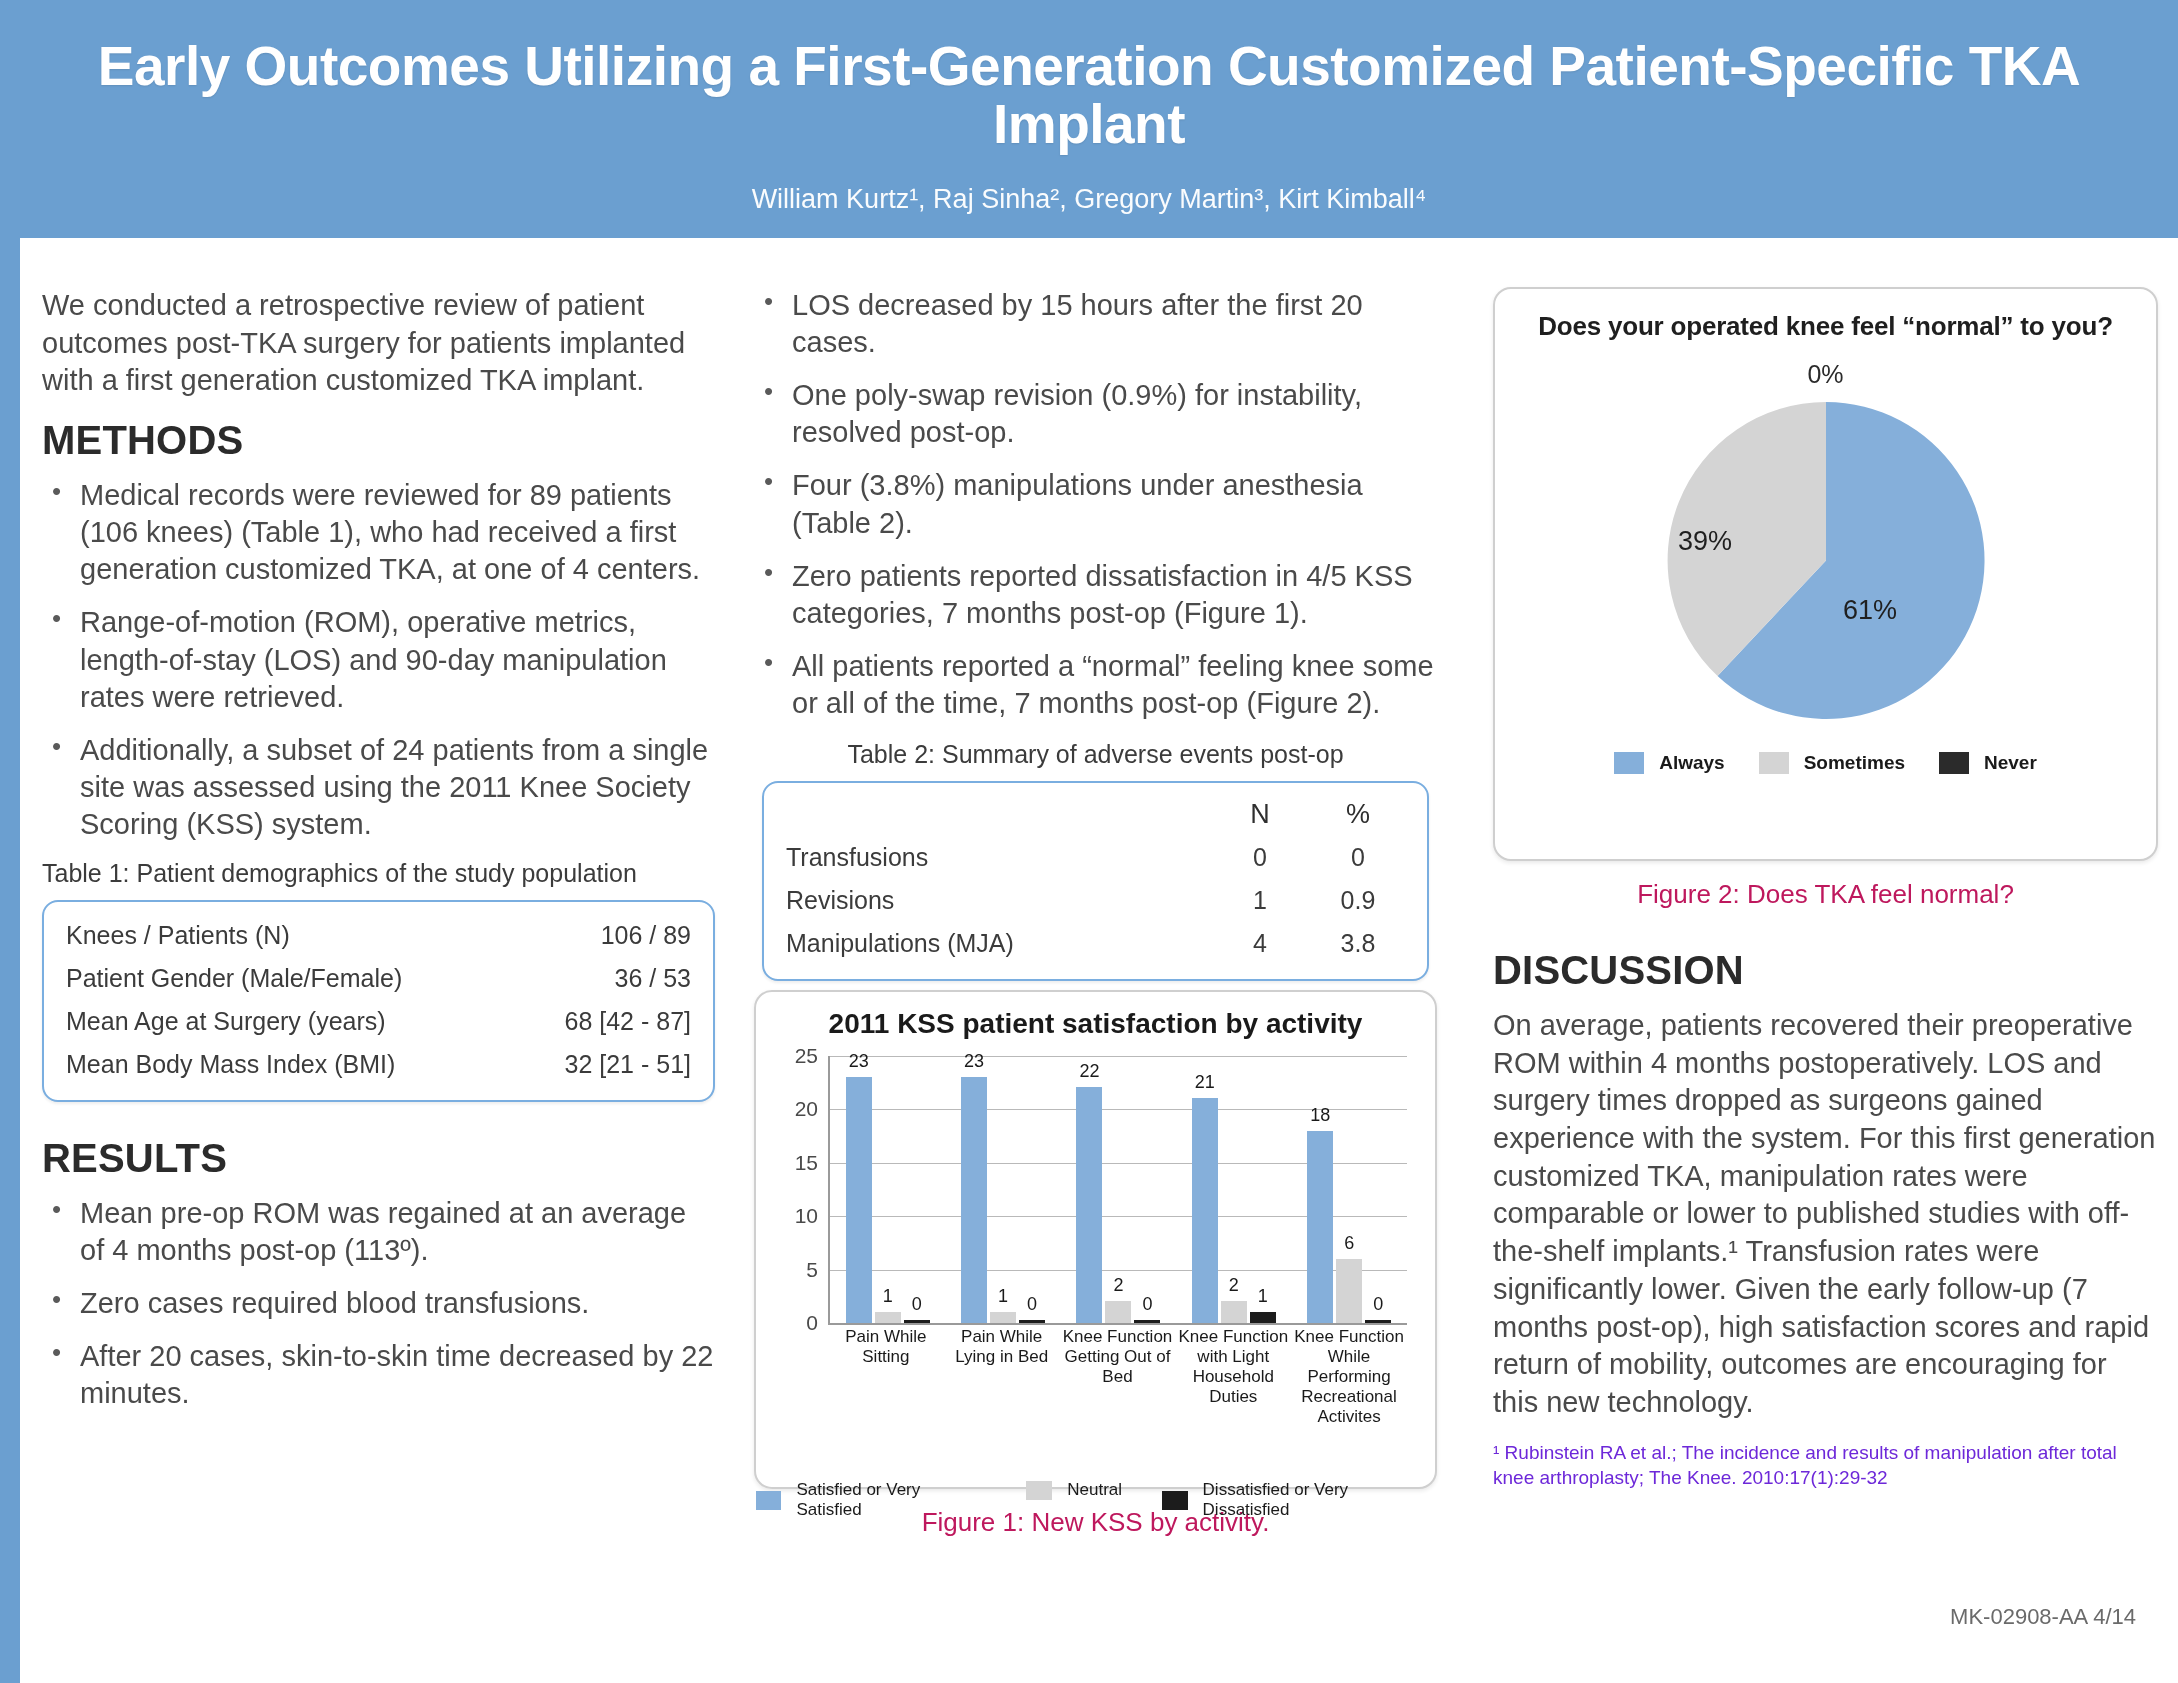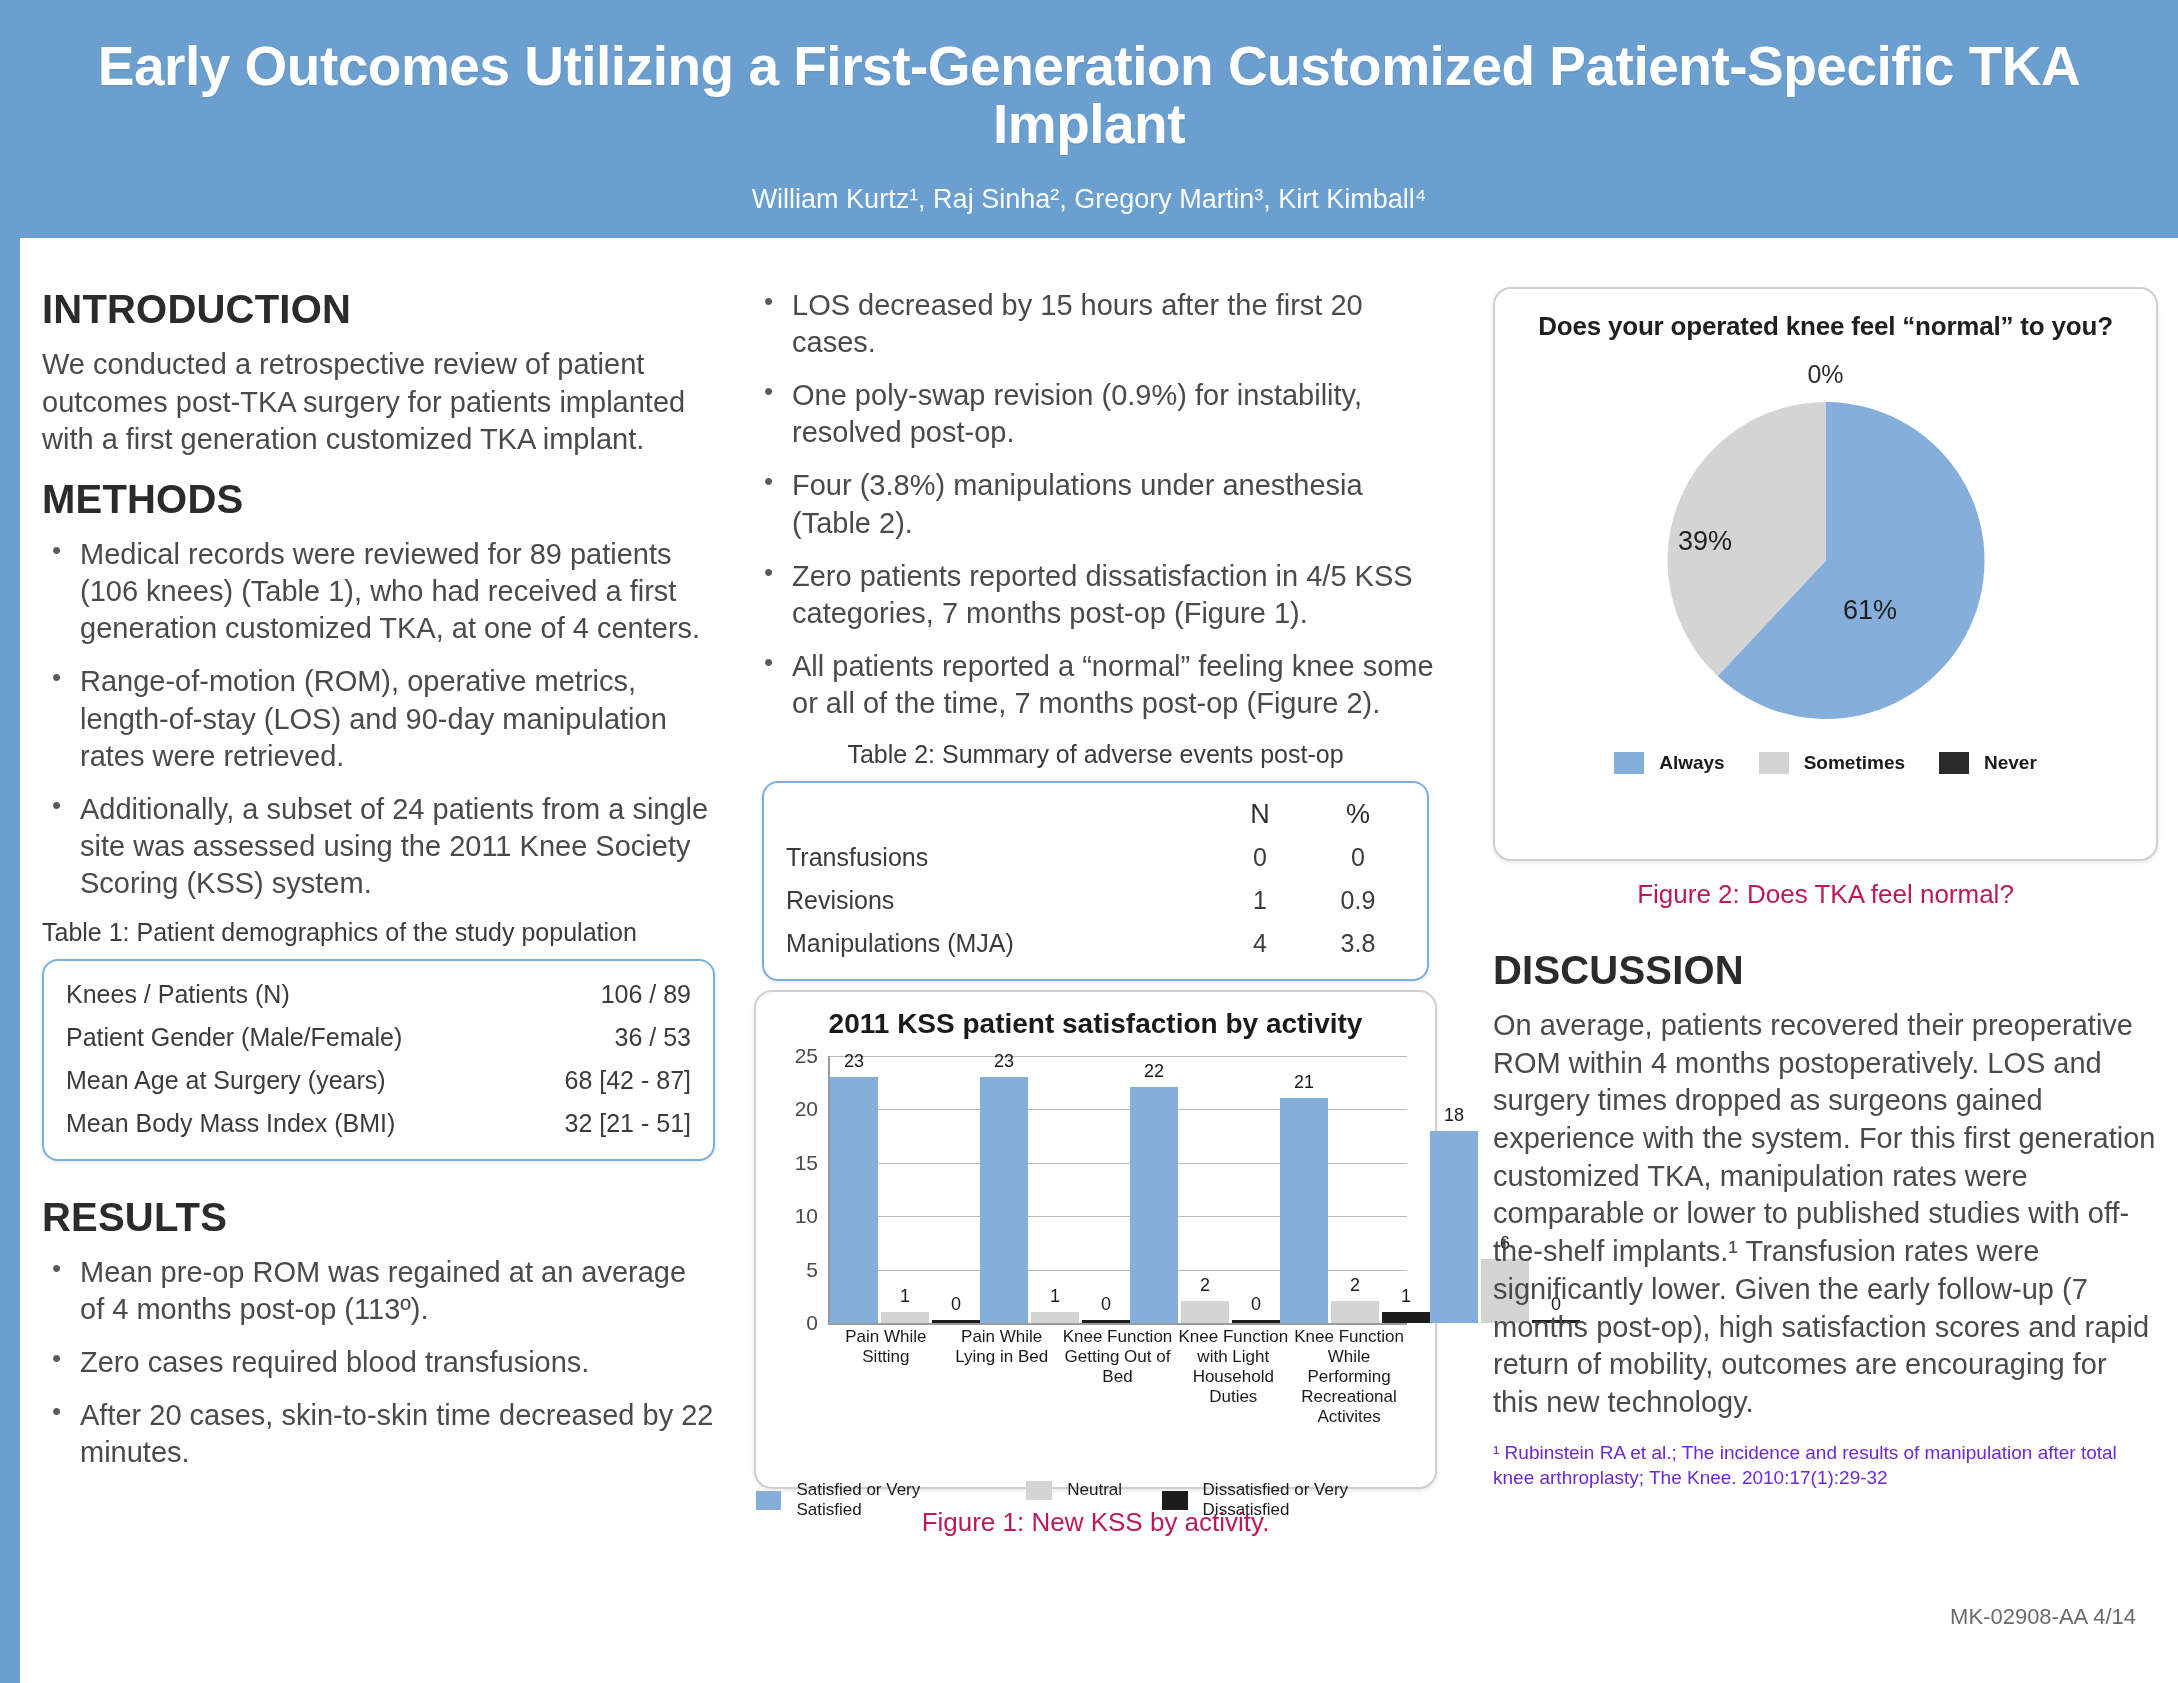--- a/index.html
+++ b/index.html
@@ -143,21 +143,21 @@
     border-left:2px solid #9a9a9a; border-bottom:2px solid #9a9a9a;
   }
   .gridline {
     position:absolute; left:0; right:0; height:1px; background:#b9b9b9;
   }
   .groups {
     position:absolute; left:0; right:0; bottom:0; top:0;
     display:flex; align-items:flex-end; justify-content:space-around;
   }
   .group { display:flex; align-items:flex-end; gap:3px; position:relative; height:100%; }
-  .bar { width:48px; position:relative; }
+  .bar { width:26px; position:relative; }
   .bar .bar-val {
     position:absolute; left:50%; transform:translateX(-50%);
     top:-26px; font-size:18px; color:#1a1a1a; white-space:nowrap;
   }
   .xlabels {
     position:absolute; left:48px; right:4px; top:271px;
     display:flex; justify-content:space-around;
   }
   .xlabel {
     width:19%; text-align:center; font-size:17px; color:#1a1a1a; line-height:1.18;
@@ -184,21 +184,20 @@
 <div class="header">
   <div class="header-title">Early Outcomes Utilizing a First-Generation Customized Patient-Specific TKA Implant</div>
   <div class="header-authors">William Kurtz¹, Raj Sinha², Gregory Martin³, Kirt Kimball⁴</div>
   <div class="header-affil">¹Tennessee Orthopaedic Alliance, Nashville-TN, USA Kurtzwb@toa.com;   ²JFK Medical Center, La Quinta-CA, USA;   ³JFK Medical Center, Atlantis-FL, USA;   ⁴Utah Valley Regional Medical Center, Provo-UT, USA</div>
 </div>
 <div class="header-rule"></div>
 <div class="side-bar-left"></div>
 
 <div class="col col-left">
 
-  <h2 class="section tight">INTRODUCTION</h2>
   <p class="body">We conducted a retrospective review of patient outcomes post-TKA surgery for patients implanted with a first generation customized TKA implant.</p>
 
   <h2 class="section">METHODS</h2>
   <ul class="bullets">
     <li>Medical records were reviewed for 89 patients (106 knees) (Table 1), who had received a first generation customized TKA, at one of 4 centers.</li>
     <li>Range-of-motion (ROM), operative metrics, length-of-stay (LOS) and 90-day manipulation rates were retrieved.</li>
     <li>Additionally, a subset of 24 patients from a single site was assessed using the 2011 Knee Society Scoring (KSS) system.</li>
   </ul>
 
   <div class="table-caption" style="margin-top:16px;">Table 1: Patient demographics of the study population</div>

